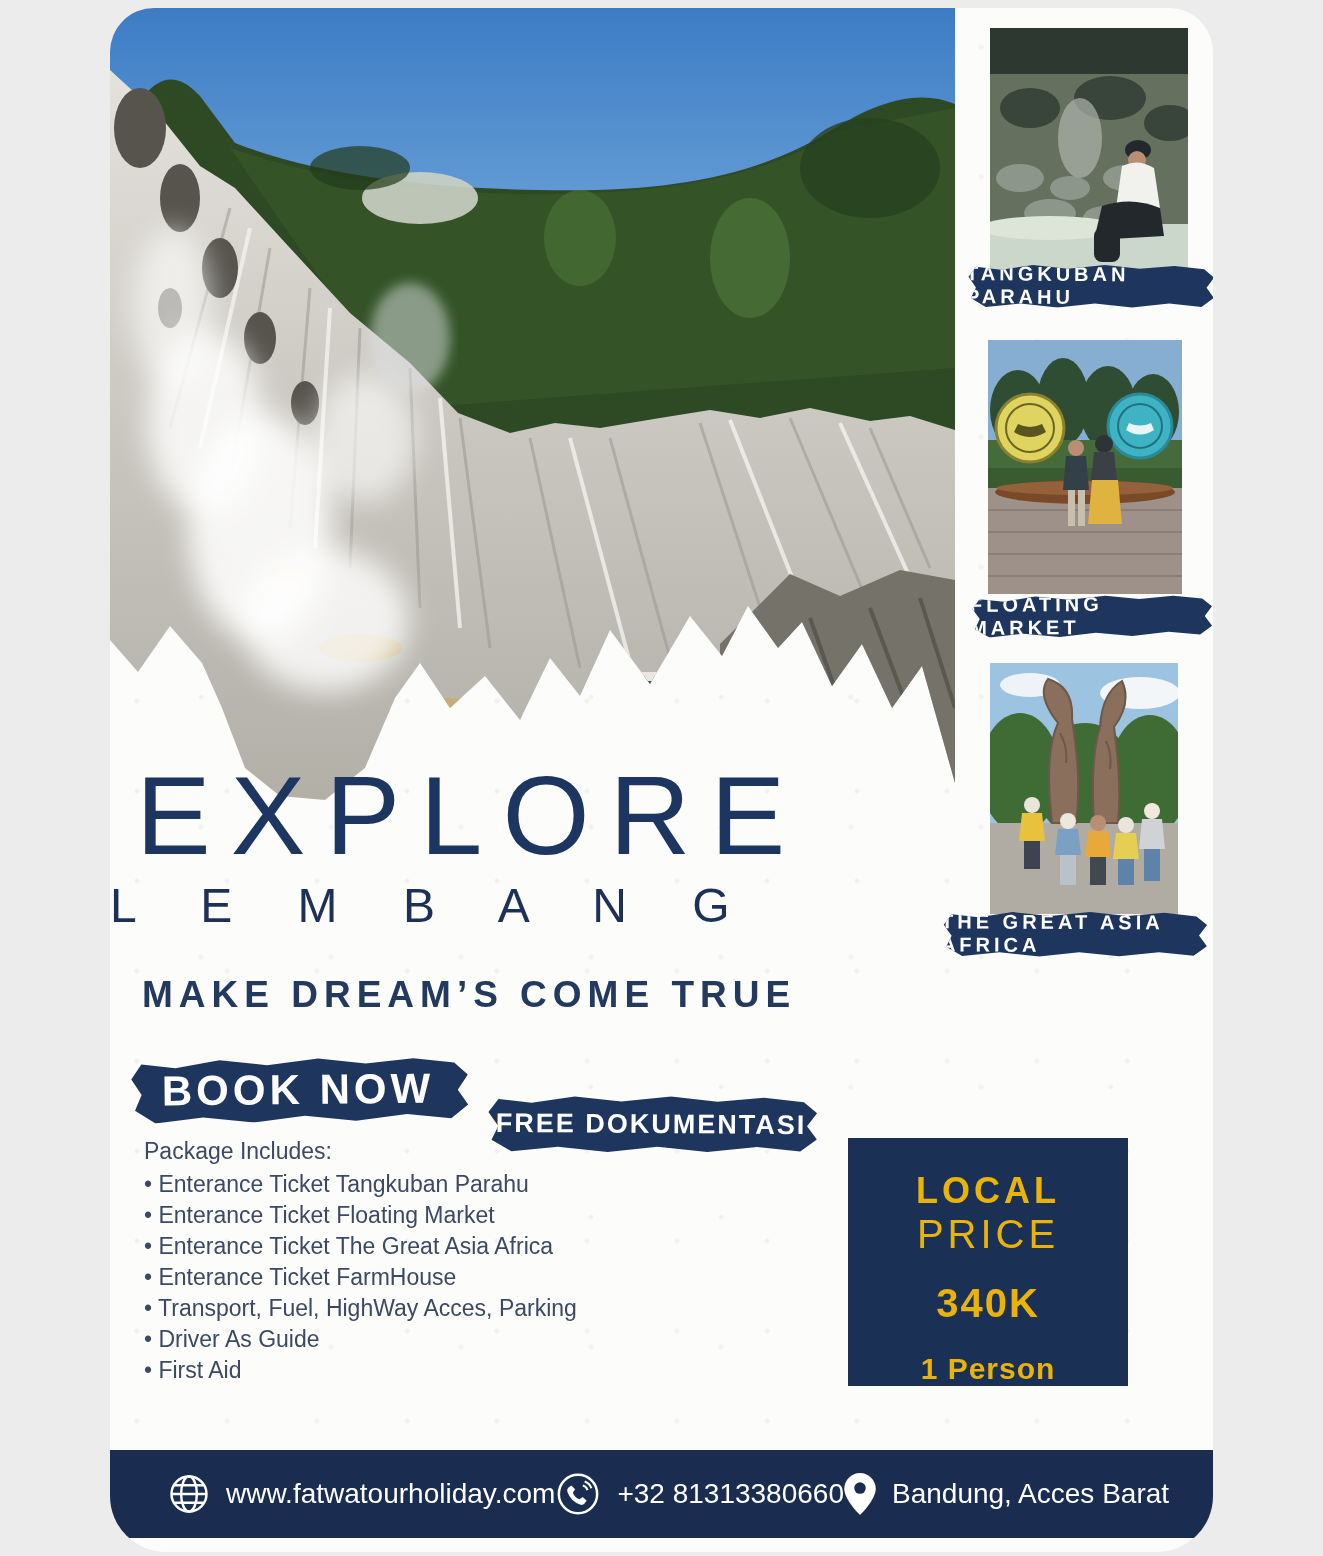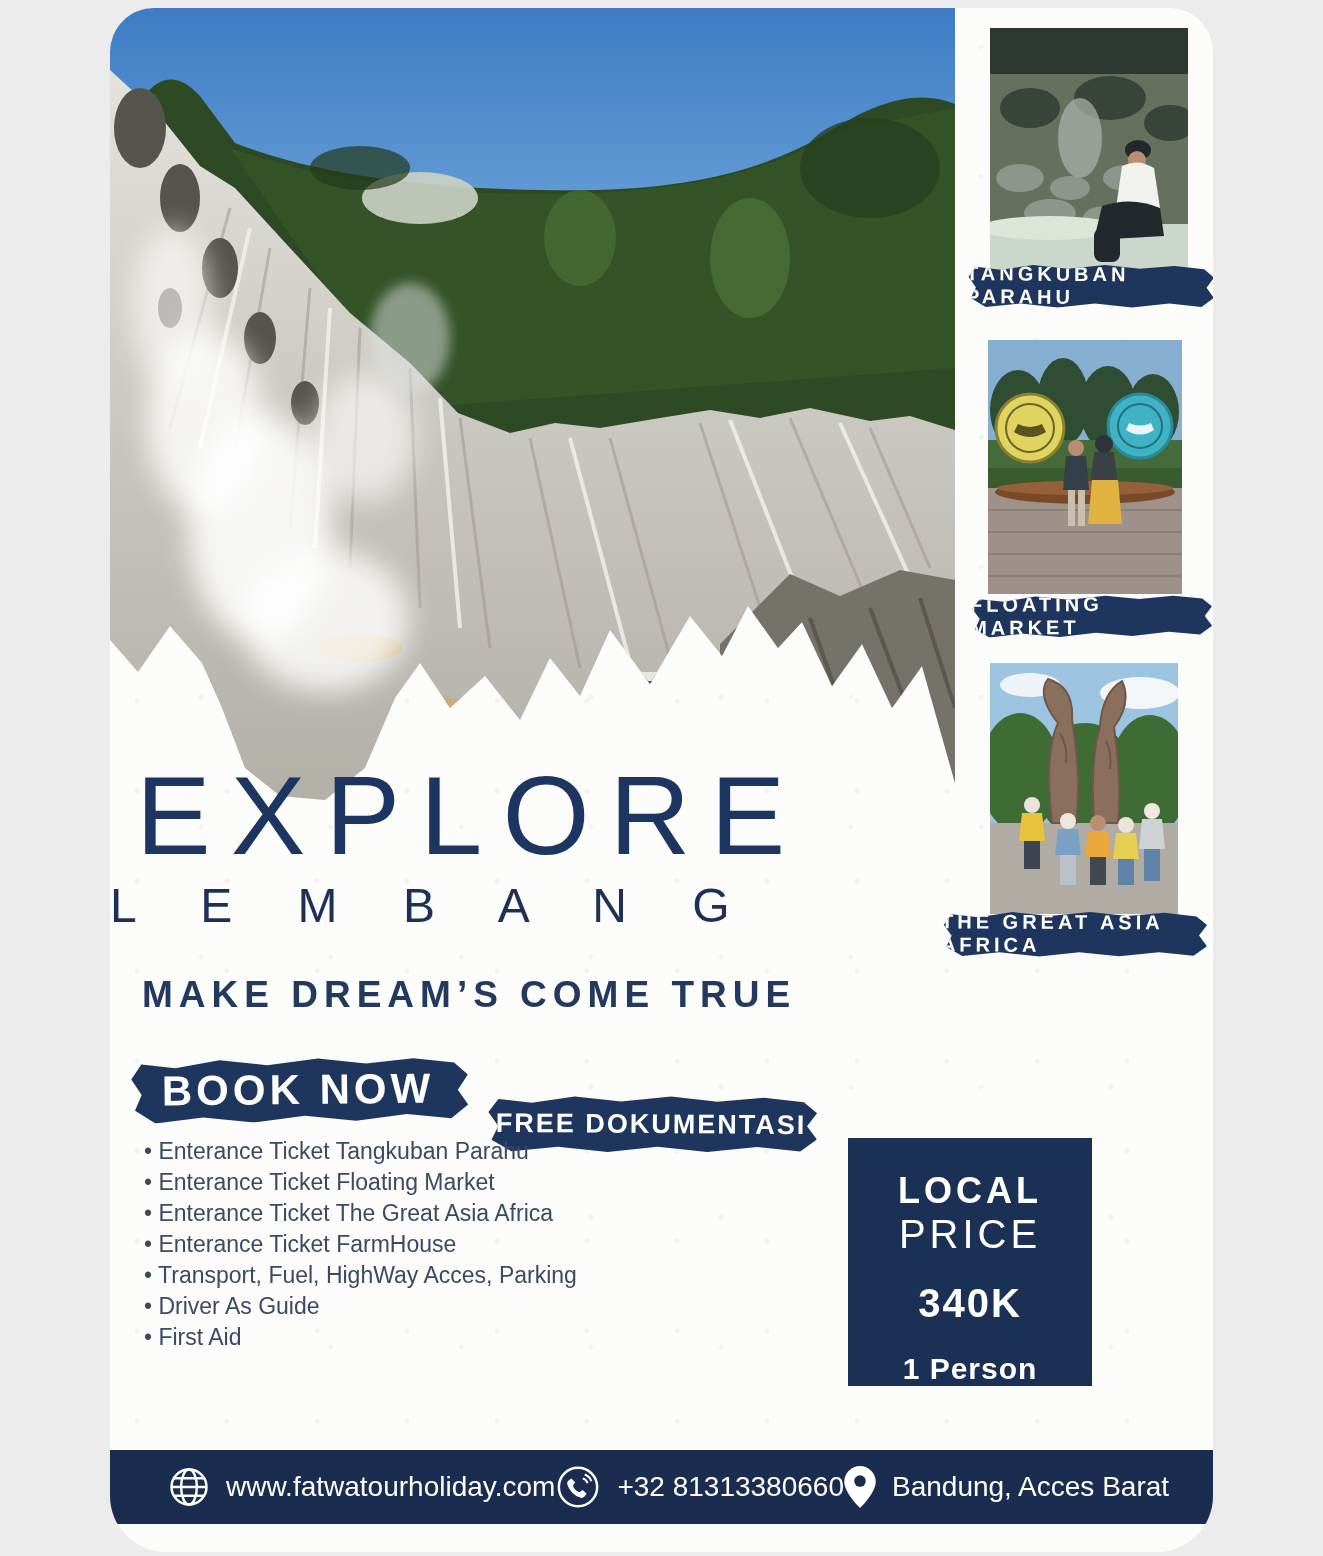--- a/index.html
+++ b/index.html
@@ -60,30 +60,30 @@
     font-size:42px;font-weight:bold;letter-spacing:4px;transform:rotate(-.6deg);}
   .free{left:375px;top:1086px;width:332px;height:60px;background:#1e355e;
     font-size:27px;font-weight:bold;letter-spacing:2px;transform:rotate(.4deg);}
   
   .package{position:absolute;left:34px;top:1128px;color:#3b4963;font-size:23px;line-height:31px;}
   .package .head{margin-bottom:2px;}
   .package ul{margin:0;padding:0;list-style:none;}
   .package li::before{content:"• ";}
   
   .price{
-    position:absolute;left:738px;top:1130px;width:244px;height:248px;background:#1b3055;
-    display:flex;flex-direction:column;align-items:center;color:#ffffff;
+    position:absolute;left:738px;top:1130px;width:280px;height:248px;background:#1b3055;
+    display:flex;flex-direction:column;align-items:center;color:#eab308;
   }
   .price .l1{margin-top:32px;font-size:36px;font-weight:bold;letter-spacing:4px;}
   .price .l2{font-size:40px;font-weight:normal;letter-spacing:4px;}
   .price .amt{margin-top:24px;font-size:40px;font-weight:bold;letter-spacing:2px;}
   .price .unit{margin-top:26px;font-size:30px;font-weight:bold;letter-spacing:1px;}
   
   .footer{
-    position:absolute;left:0;top:1442px;width:1103px;height:74px;background:#1a2c50;
+    position:absolute;left:0;top:1442px;width:1103px;height:88px;background:#1a2c50;
     display:flex;align-items:center;justify-content:space-between;
     padding:0 55px 0 58px;box-sizing:border-box;color:#fff;
   }
   .f-item{display:flex;align-items:center;gap:16px;font-size:28px;font-weight:500;white-space:nowrap;}
   .f-item svg{display:block;}
 </style>
 </head>
 <body>
 
 <div class="card">
@@ -274,20 +274,21 @@
   <div class="tagline">MAKE DREAM’S COME TRUE</div>
 
   <div class="brush book">
     <span>BOOK NOW</span>
   </div>
   <div class="brush free">
     <span>FREE DOKUMENTASI</span>
   </div>
 
   <div class="package">
+    <div class="head">Package Includes:</div>
     <ul>
       <li>Enterance Ticket Tangkuban Parahu</li>
       <li>Enterance Ticket Floating Market</li>
       <li>Enterance Ticket The Great Asia Africa</li>
       <li>Enterance Ticket FarmHouse</li>
       <li>Transport, Fuel, HighWay Acces, Parking</li>
       <li>Driver As Guide</li>
       <li>First Aid</li>
     </ul>
   </div>

